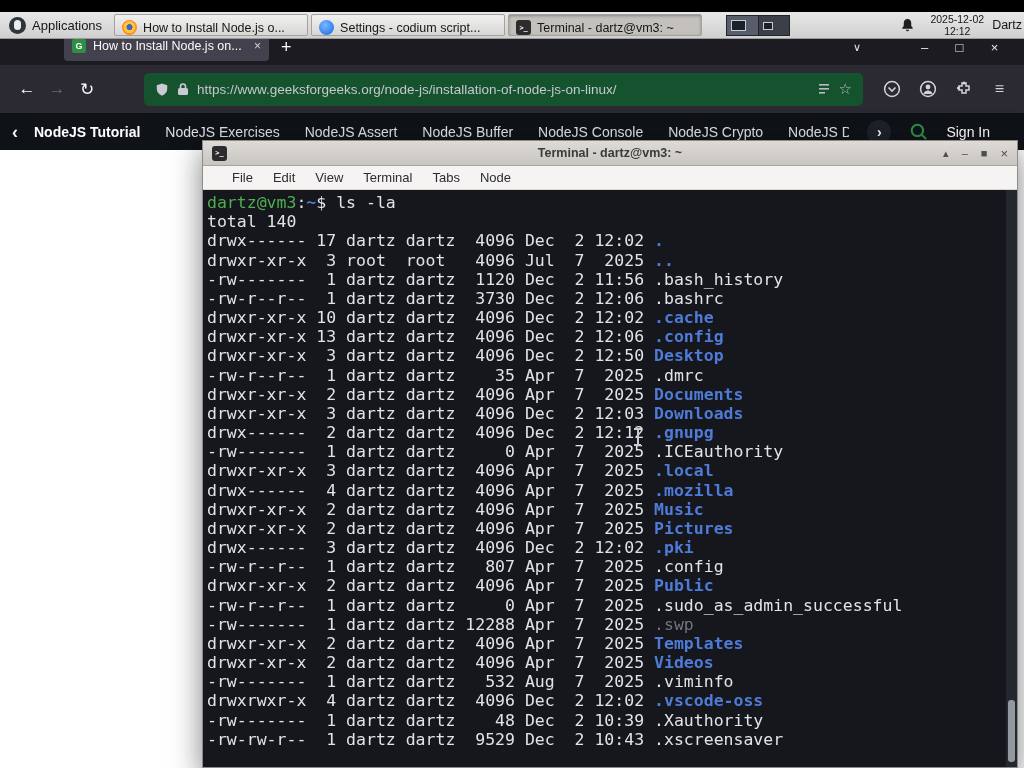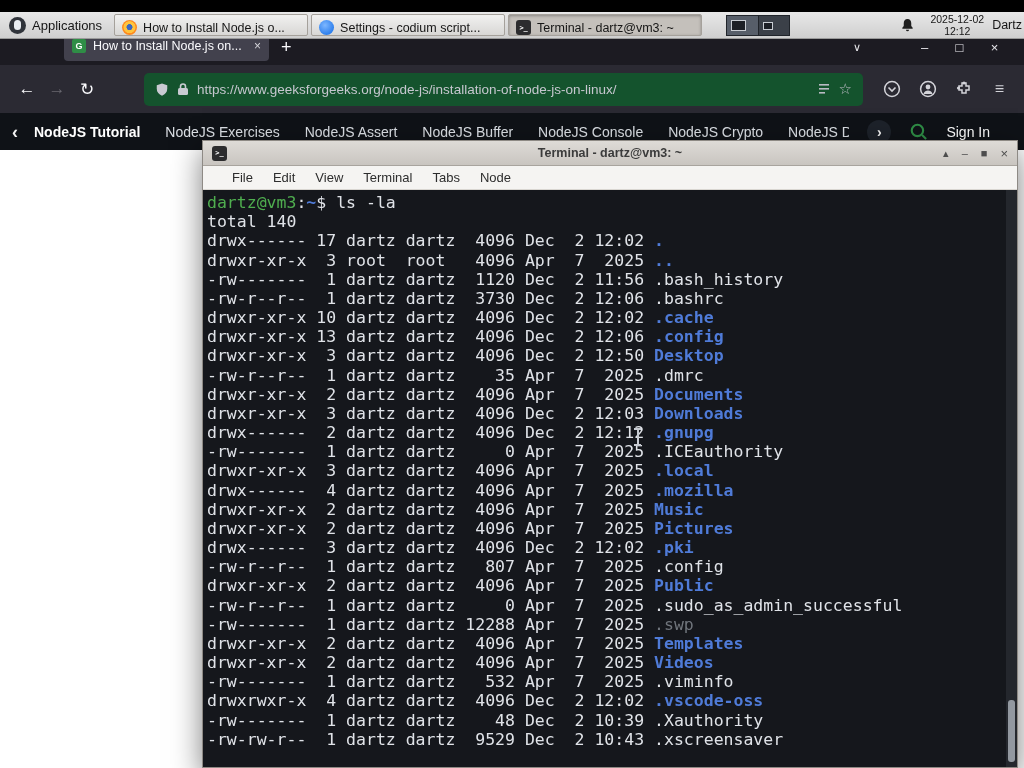--- a/index.html
+++ b/index.html
@@ -242,21 +242,21 @@
     <span>Terminal</span>
     <span>Tabs</span>
     <span>Node</span>
   </div>
 
   <div class="t-screen">
     <div class="trow"><span class="green">dartz@vm3</span><span>:</span><span class="dir">~</span><span>$ </span><span>ls -la</span></div>
     <div class="trow">total 140</div>
     <div>
         <div class="trow"><span>drwx------ 17 dartz dartz  4096 Dec  2 12:02 </span><span class="dir">.</span></div>
-        <div class="trow"><span>drwxr-xr-x  3 root  root   4096 Apr  7  2025 </span><span class="dir">..</span></div>
+        <div class="trow"><span>drwxr-xr-x  3 root  root   4096 Jul  7  2025 </span><span class="dir">..</span></div>
         <div class="trow"><span>-rw-------  1 dartz dartz  1120 Dec  2 11:56 </span><span class="file">.bash_history</span></div>
         <div class="trow"><span>-rw-r--r--  1 dartz dartz  3730 Dec  2 12:06 </span><span class="file">.bashrc</span></div>
         <div class="trow"><span>drwxr-xr-x 10 dartz dartz  4096 Dec  2 12:02 </span><span class="dir">.cache</span></div>
         <div class="trow"><span>drwxr-xr-x 13 dartz dartz  4096 Dec  2 12:06 </span><span class="dir">.config</span></div>
         <div class="trow"><span>drwxr-xr-x  3 dartz dartz  4096 Dec  2 12:50 </span><span class="dir">Desktop</span></div>
         <div class="trow"><span>-rw-r--r--  1 dartz dartz    35 Apr  7  2025 </span><span class="file">.dmrc</span></div>
         <div class="trow"><span>drwxr-xr-x  2 dartz dartz  4096 Apr  7  2025 </span><span class="dir">Documents</span></div>
         <div class="trow"><span>drwxr-xr-x  3 dartz dartz  4096 Dec  2 12:03 </span><span class="dir">Downloads</span></div>
         <div class="trow"><span>drwx------  2 dartz dartz  4096 Dec  2 12:12 </span><span class="dir">.gnupg</span></div>
         <div class="trow"><span>-rw-------  1 dartz dartz     0 Apr  7  2025 </span><span class="file">.ICEauthority</span></div>
@@ -264,21 +264,21 @@
         <div class="trow"><span>drwx------  4 dartz dartz  4096 Apr  7  2025 </span><span class="dir">.mozilla</span></div>
         <div class="trow"><span>drwxr-xr-x  2 dartz dartz  4096 Apr  7  2025 </span><span class="dir">Music</span></div>
         <div class="trow"><span>drwxr-xr-x  2 dartz dartz  4096 Apr  7  2025 </span><span class="dir">Pictures</span></div>
         <div class="trow"><span>drwx------  3 dartz dartz  4096 Dec  2 12:02 </span><span class="dir">.pki</span></div>
         <div class="trow"><span>-rw-r--r--  1 dartz dartz   807 Apr  7  2025 </span><span class="file">.config</span></div>
         <div class="trow"><span>drwxr-xr-x  2 dartz dartz  4096 Apr  7  2025 </span><span class="dir">Public</span></div>
         <div class="trow"><span>-rw-r--r--  1 dartz dartz     0 Apr  7  2025 </span><span class="file">.sudo_as_admin_successful</span></div>
         <div class="trow"><span>-rw-------  1 dartz dartz 12288 Apr  7  2025 </span><span class="dim">.swp</span></div>
         <div class="trow"><span>drwxr-xr-x  2 dartz dartz  4096 Apr  7  2025 </span><span class="dir">Templates</span></div>
         <div class="trow"><span>drwxr-xr-x  2 dartz dartz  4096 Apr  7  2025 </span><span class="dir">Videos</span></div>
-        <div class="trow"><span>-rw-------  1 dartz dartz   532 Apr  7  2025 </span><span class="file">.viminfo</span></div>
+        <div class="trow"><span>-rw-------  1 dartz dartz   532 Aug  7  2025 </span><span class="file">.viminfo</span></div>
         <div class="trow"><span>drwxrwxr-x  4 dartz dartz  4096 Dec  2 12:02 </span><span class="dir">.vscode-oss</span></div>
         <div class="trow"><span>-rw-------  1 dartz dartz    48 Dec  2 10:39 </span><span class="file">.Xauthority</span></div>
         <div class="trow"><span>-rw-rw-r--  1 dartz dartz  9529 Dec  2 10:43 </span><span class="file">.xscreensaver</span></div>
       </div>
     <div class="t-scrollbar">
       <div class="t-thumb"></div>
     </div>
   </div>
 </div>
 

